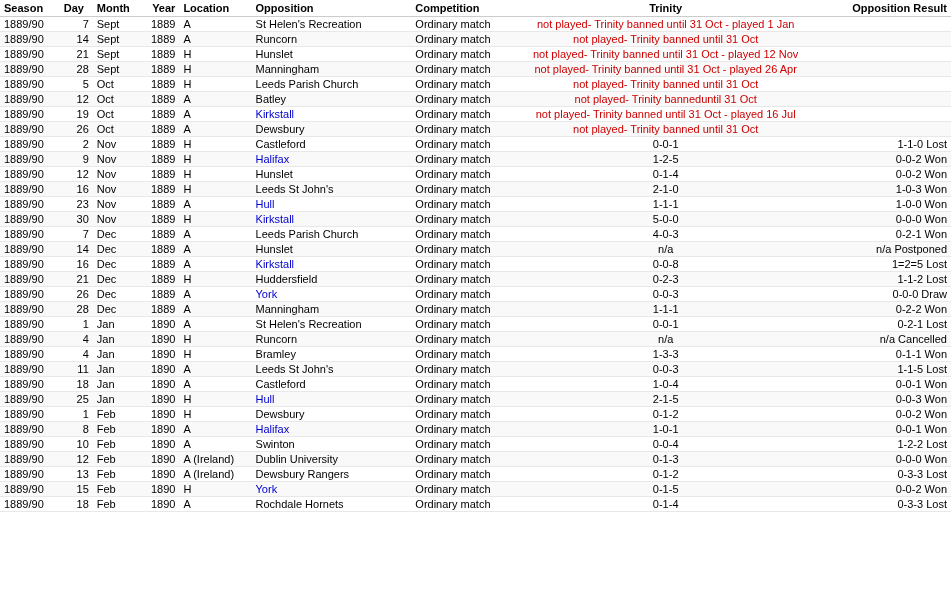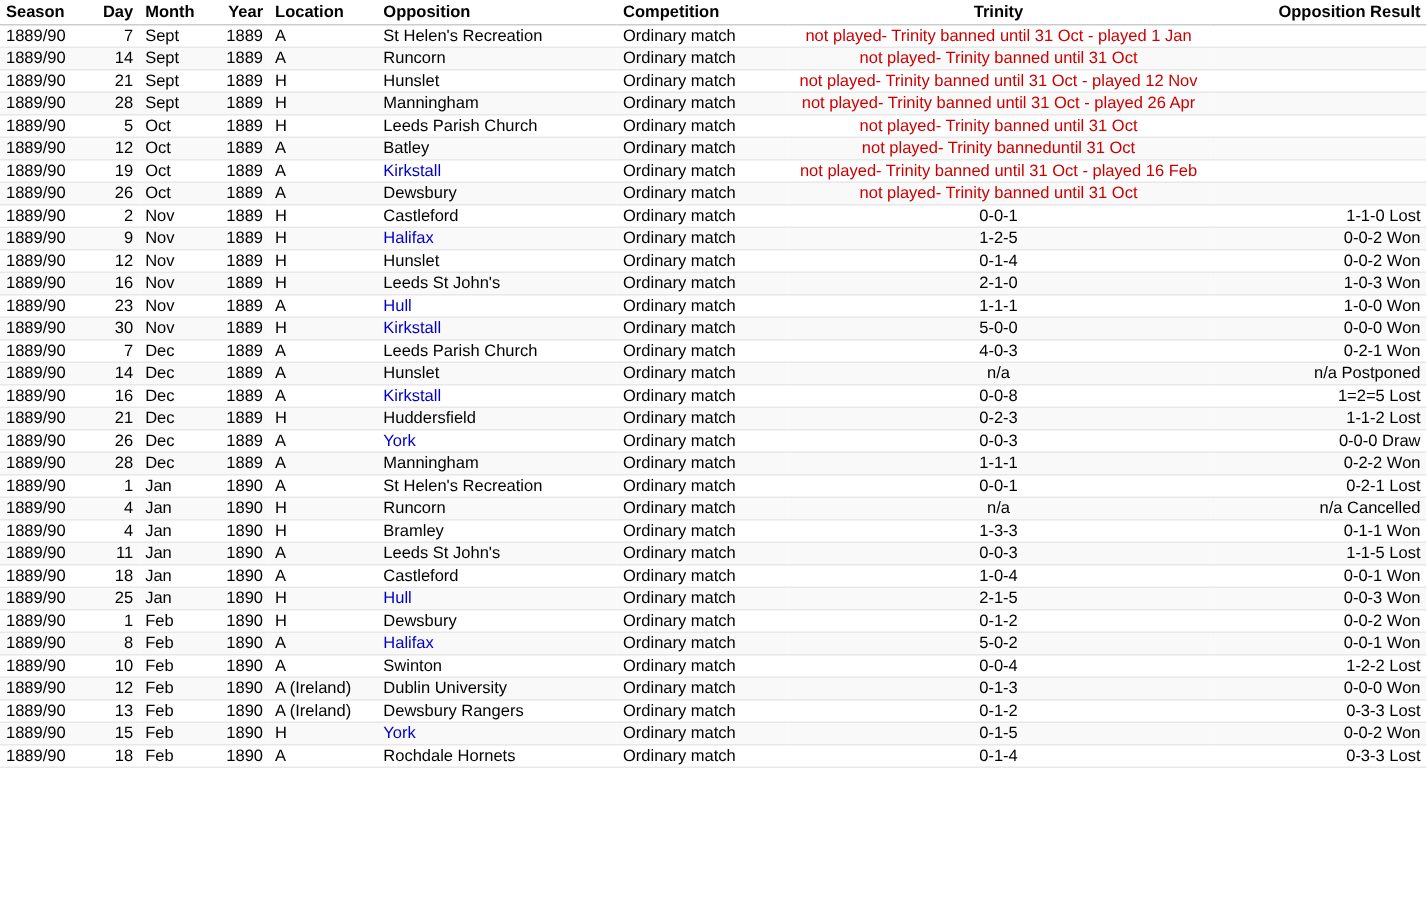--- a/index.html
+++ b/index.html
@@ -37,21 +37,21 @@
       border-bottom: 1px solid #e8e8e8;
     }
     tbody tr:nth-child(even) {
       background: #f9f9f9;
     }
     tbody td {
       padding: 1px 4px;
       white-space: nowrap;
     }
     .col-season { width: 58px; }
-    .col-day { width: 32px; text-align: right; }
+    .col-day { width: 32px; }
     .col-month { width: 42px; }
     .col-year { width: 42px; text-align: right; }
     .col-location { width: 70px; }
     .col-opposition { width: 155px; }
     .col-competition { width: 110px; }
     .col-trinity { width: 80px; text-align: center; }
     .col-opp-result { width: 140px; text-align: right; }
     .not-played { color: #cc0000; font-style: normal; }
     .right { text-align: right; }
     .center { text-align: center; }
@@ -142,21 +142,21 @@
     <td class="col-opp-result right"></td>
   </tr>
         <tr>
     <td class="col-season">1889/90</td>
     <td class="col-day right">19</td>
     <td class="col-month">Oct</td>
     <td class="col-year">1889</td>
     <td class="col-location">A</td>
     <td class="col-opposition" style="color:#0000cc;">Kirkstall</td>
     <td class="col-competition">Ordinary match</td>
-    <td class="col-trinity center not-played">not played- Trinity banned until 31 Oct - played 16 Feb</td>
+    <td class="col-trinity center not-played">not played- Trinity banned until 31 Oct - played 16 Jul</td>
     <td class="col-opp-result right"></td>
   </tr>
         <tr>
     <td class="col-season">1889/90</td>
     <td class="col-day right">26</td>
     <td class="col-month">Oct</td>
     <td class="col-year">1889</td>
     <td class="col-location">A</td>
     <td class="col-opposition" style="">Dewsbury</td>
     <td class="col-competition">Ordinary match</td>
@@ -373,21 +373,21 @@
     <td class="col-opp-result right">0-0-2 Won</td>
   </tr>
         <tr>
     <td class="col-season">1889/90</td>
     <td class="col-day right">8</td>
     <td class="col-month">Feb</td>
     <td class="col-year">1890</td>
     <td class="col-location">A</td>
     <td class="col-opposition" style="color:#0000cc;">Halifax</td>
     <td class="col-competition">Ordinary match</td>
-    <td class="col-trinity center ">5-0-2</td>
+    <td class="col-trinity center ">1-0-1</td>
     <td class="col-opp-result right">0-0-1 Won</td>
   </tr>
         <tr>
     <td class="col-season">1889/90</td>
     <td class="col-day right">10</td>
     <td class="col-month">Feb</td>
     <td class="col-year">1890</td>
     <td class="col-location">A</td>
     <td class="col-opposition" style="">Swinton</td>
     <td class="col-competition">Ordinary match</td>

